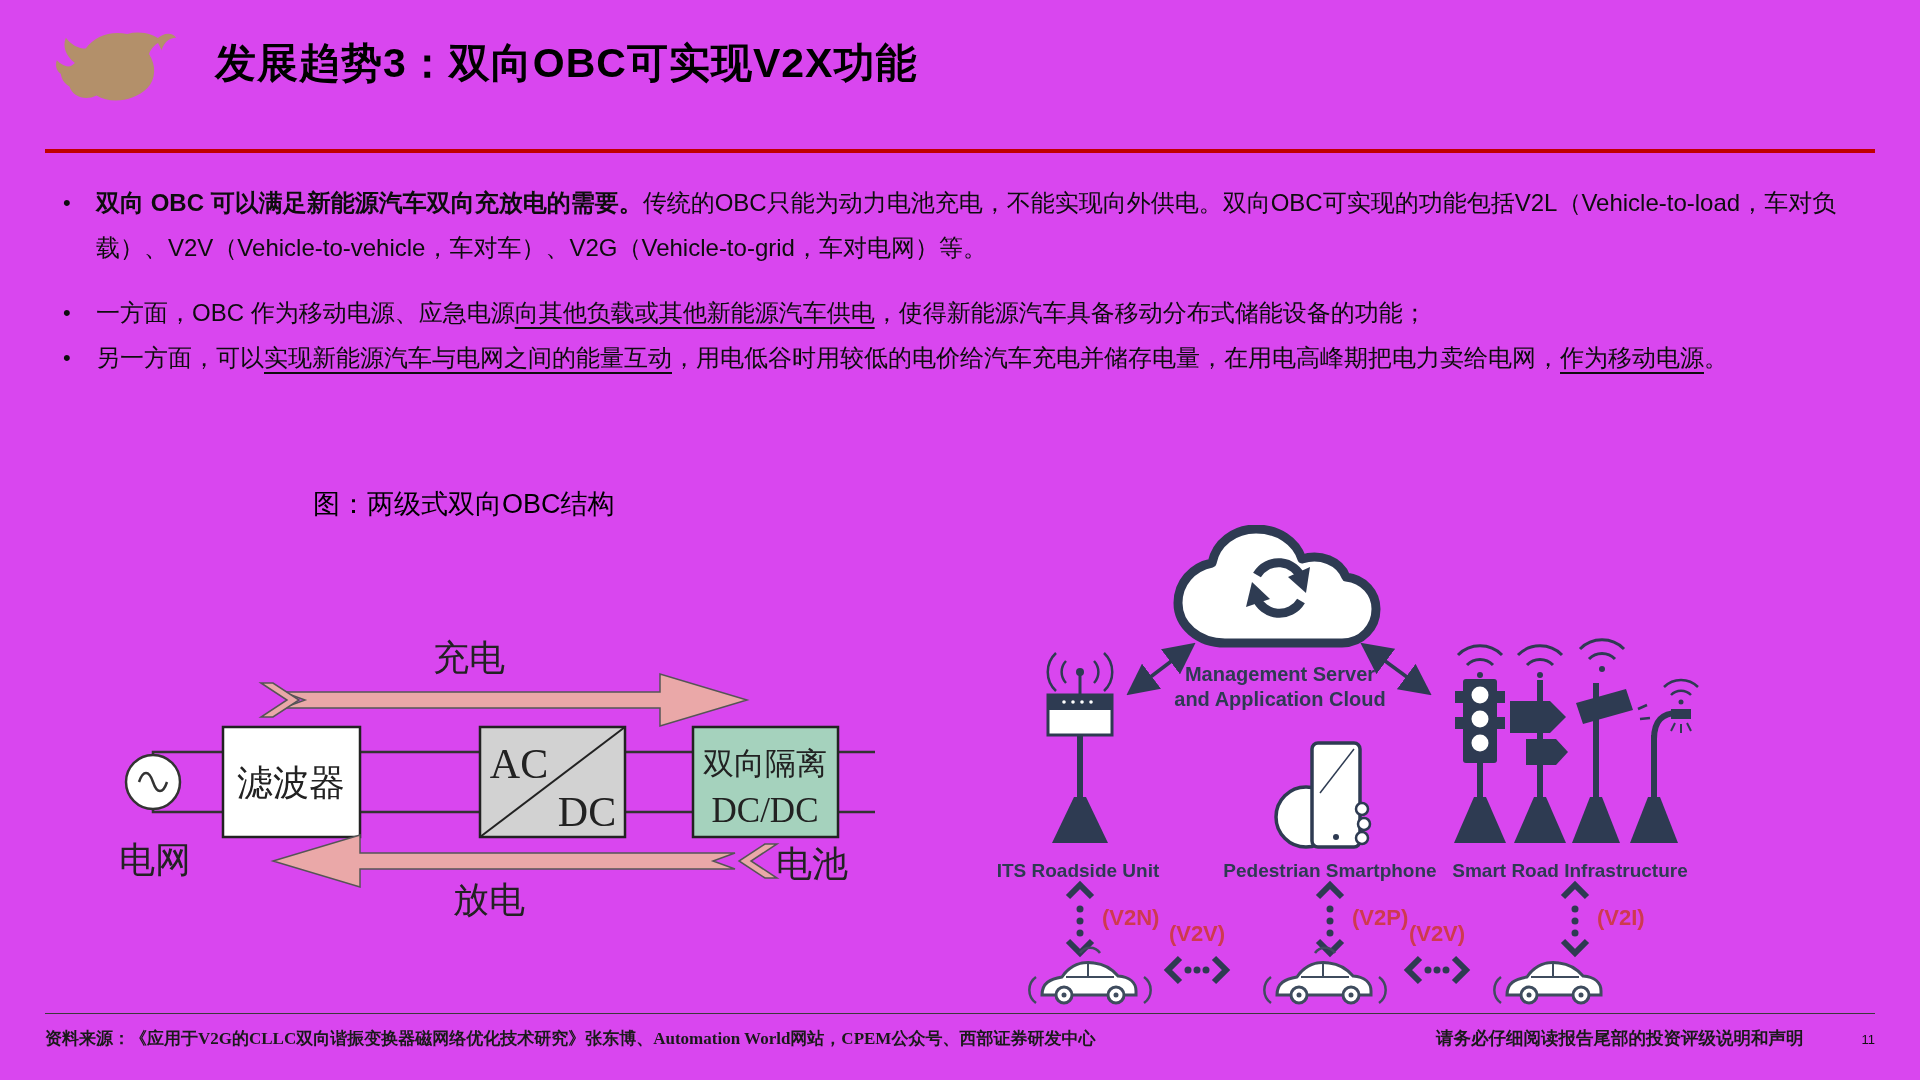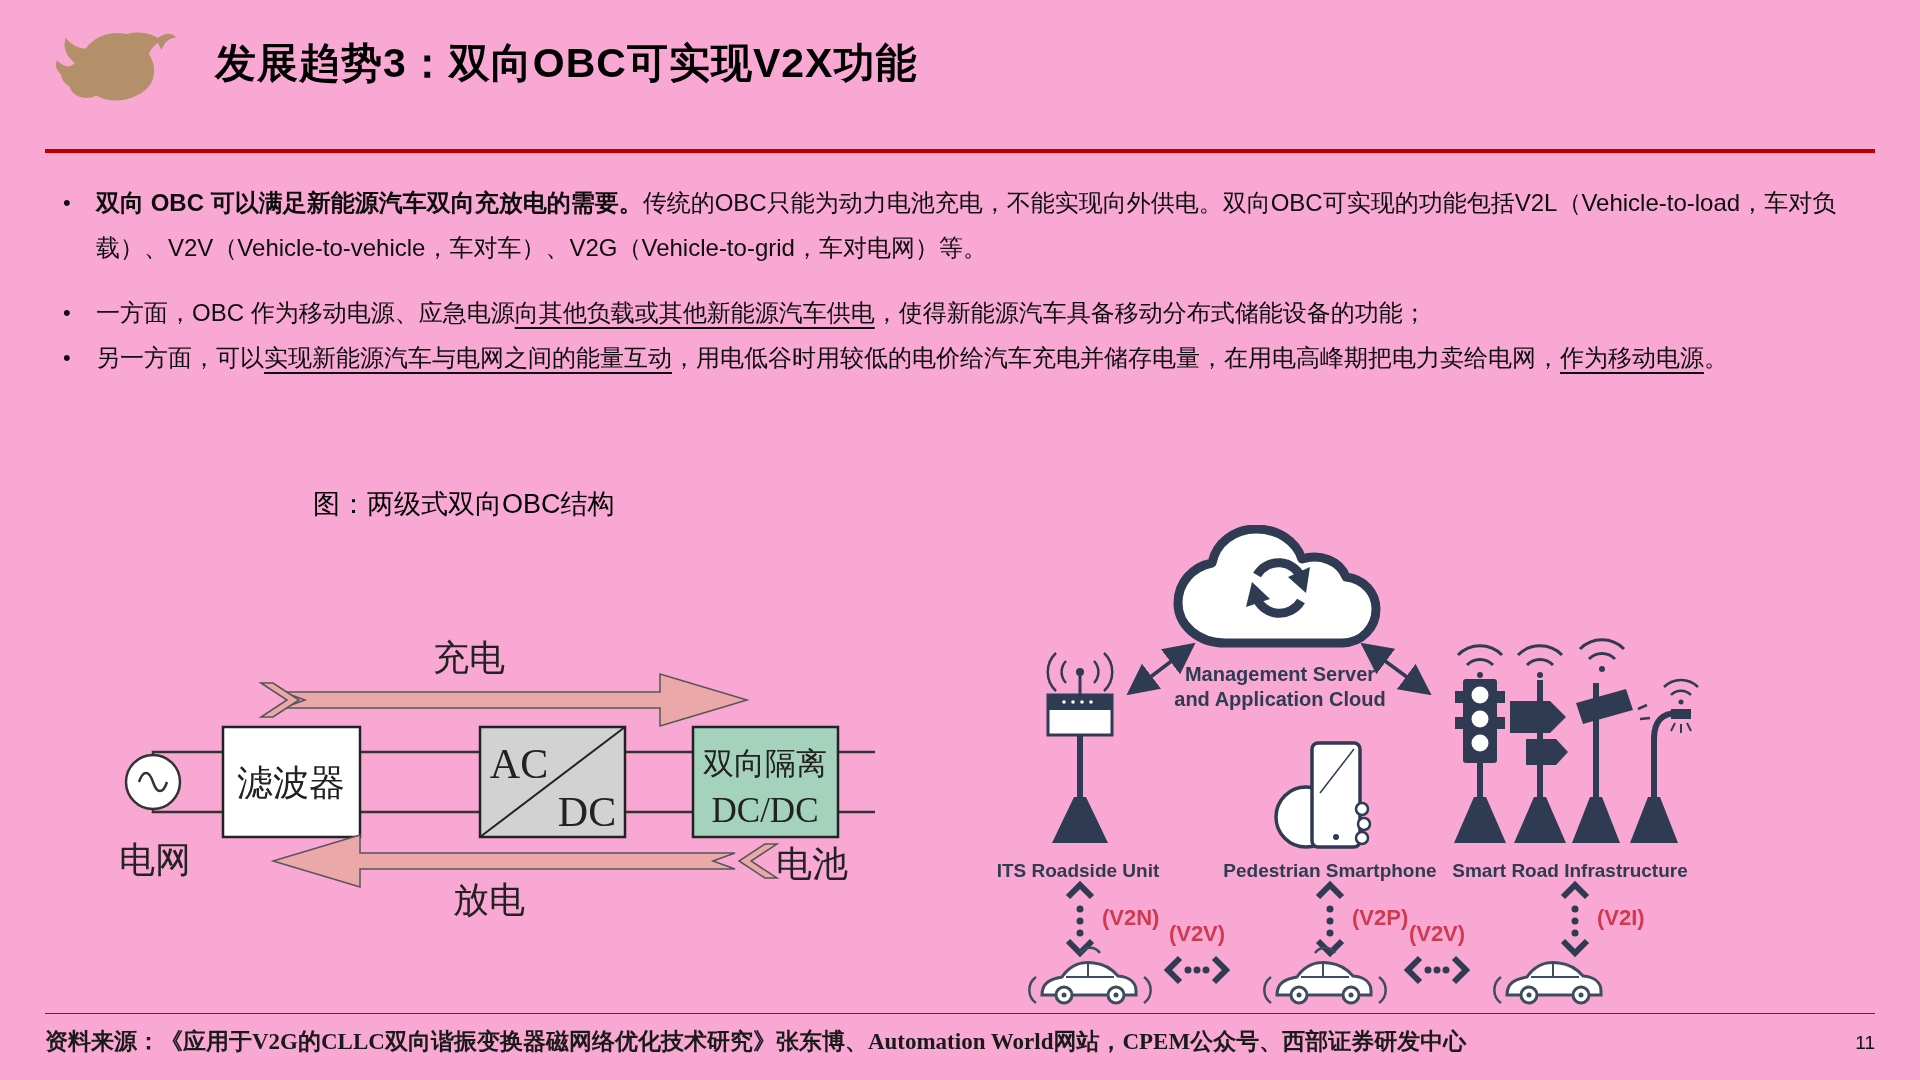--- a/index.html
+++ b/index.html
@@ -1,16 +1,16 @@
 <!DOCTYPE html>
 <html><head>
 <meta charset="utf-8">
 <style>
   html,body{margin:0;padding:0;background:#fff;}
-  .page{position:relative;width:1920px;height:1080px;background:#f9a8d4;overflow:hidden;
+  .page{position:relative;width:1920px;height:1080px;background:#d946ef;overflow:hidden;
         font-family:"Liberation Sans", sans-serif;color:#111;}
   
   .logo{position:absolute;left:55px;top:28px;width:122px;height:78px;}
   .title{position:absolute;left:215px;top:36px;font-size:41px;font-weight:700;color:#000;
          letter-spacing:1px;white-space:nowrap;}
   .rule{position:absolute;left:45px;top:149px;width:1830px;height:4px;background:#c00000;}
   
   .bullets{position:absolute;left:60px;top:180px;width:1825px;font-size:24px;line-height:45px;color:#0d0d0d;}
   .bullet{position:relative;padding-left:36px;}
   .bullet .marker{position:absolute;left:3px;top:0;font-size:22px;}
@@ -24,24 +24,24 @@
   
   .fig-left{position:absolute;left:115px;top:612px;width:760px;height:345px;}
   .fig-right{position:absolute;left:990px;top:525px;width:740px;height:500px;text-align:right;}
   .fig-left svg,.fig-right svg{display:block;width:100%;height:100%;}
   .zh-serif{font-family:"Liberation Serif", serif;}
   .lat-serif{font-family:"Liberation Serif", serif;}
   .navlbl{font-family:"Liberation Sans", sans-serif;font-weight:700;}
   
   .footer-divider{position:absolute;left:45px;top:1013px;width:1830px;height:1px;background:#3a3a3a;}
   .footer{position:absolute;left:45px;top:1026px;width:1830px;display:flex;justify-content:space-between;align-items:baseline;}
-  .source{font-family:"Liberation Serif", serif;font-weight:600;font-size:23px;color:#1a1a1a;}
+  .source{font-family:"Liberation Serif", serif;font-weight:600;font-size:17px;color:#1a1a1a;}
   .footer-right{display:flex;align-items:baseline;gap:58px;}
   .disclaimer{font-family:"Liberation Serif", serif;font-weight:600;font-size:17.5px;color:#1a1a1a;}
-  .pagenum{font-size:19px;color:#111;text-align:center;}
+  .pagenum{font-size:13px;color:#111;text-align:center;}
 </style>
 </head>
 <body>
 
 <div class="page">
 
   <svg class="logo" viewBox="0 0 135 85">
     <path fill="#b3906a" d="M 22,38 C 12,30 8,20 12,10 C 18,18 26,22 34,22 C 44,8 62,2 80,6 C 94,2 110,6 118,14 C 112,16 106,22 104,28 C 112,40 112,56 102,66 C 88,80 62,84 46,74 C 34,80 20,76 16,64 C 8,60 4,50 8,42 C 12,44 18,42 22,38 Z"></path>
     <path fill="#b3906a" d="M 112,12 C 120,4 130,4 134,10 C 126,10 120,16 118,24 Z"></path>
     <path fill="#b3906a" d="M 14,52 C 4,52 -1,44 2,35 C 7,40 13,43 19,42 Z"></path>
@@ -302,17 +302,18 @@
       <circle cx="26" cy="18" r="8" fill="#fff" stroke-width="3"></circle>
           <circle cx="26" cy="18" r="2.5" fill="#3f4c5e" stroke="none"></circle>
     </g>
   </svg>
   </div>
 
   <div class="footer-divider"></div>
   <div class="footer">
     <div class="source">资料来源：《应用于V2G的CLLC双向谐振变换器磁网络优化技术研究》张东博、Automation World网站，CPEM公众号、西部证券研发中心</div>
     <div class="footer-right">
+      <span class="disclaimer">请务必仔细阅读报告尾部的投资评级说明和声明</span>
       <span class="pagenum">11</span>
     </div>
   </div>
 
 </div>
 
 </body></html>

